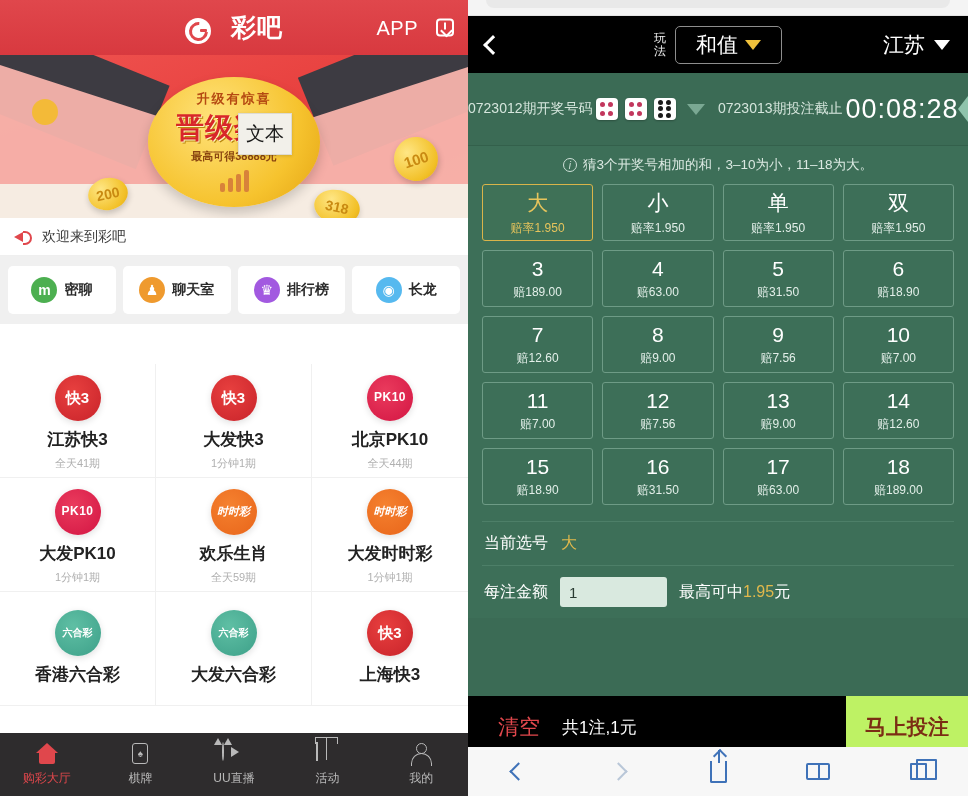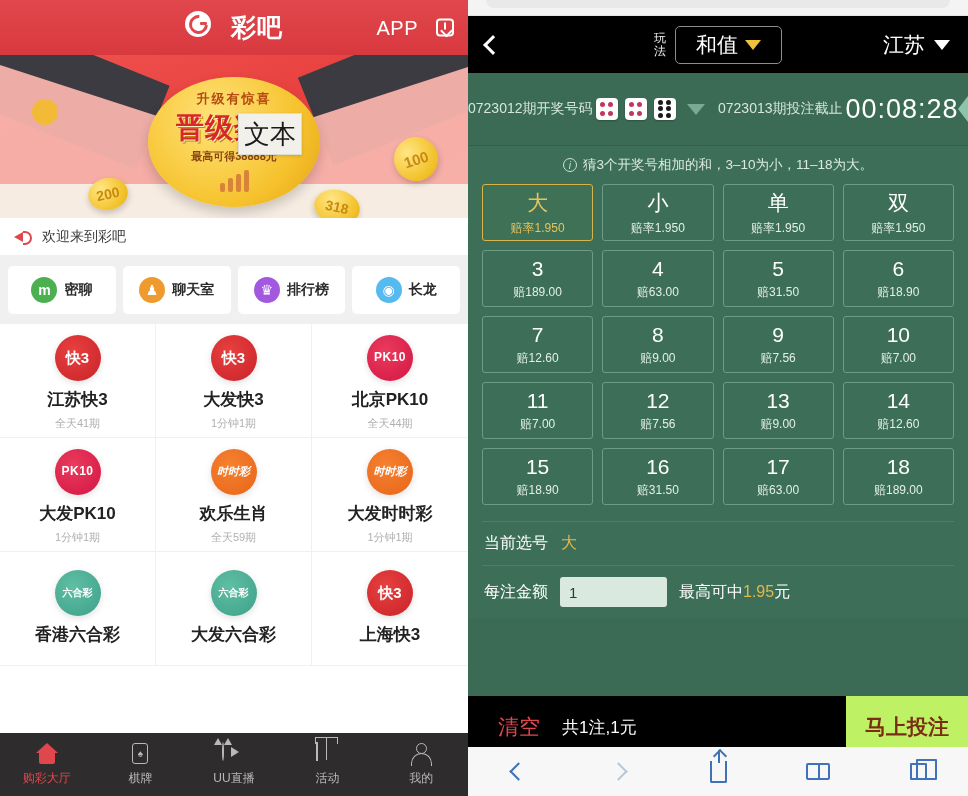--- a/index.html
+++ b/index.html
@@ -13,21 +13,21 @@
   
   .left-panel {
     position: relative; width: 468px; height: 796px;
     background: #ffffff; overflow: hidden;
   }
   .lp-topbar {
     position: relative; height: 55px; width: 100%;
     background: linear-gradient(180deg,#e0474c 0%, #d8393f 100%);
     display: flex; align-items: center; justify-content: center;
   }
-  .brand { display: flex; align-items: flex-start; gap: 20px; }
+  .brand { display: flex; align-items: flex-end; gap: 20px; }
   .brand-mark {
     width: 26px; height: 26px; border-radius: 50%;
     background: #ffffff; position: relative;
     display: flex; align-items: center; justify-content: center;
   }
   .brand-mark::before {
     content: ""; width: 13px; height: 13px; border-radius: 50%;
     border: 3px solid #e0474c; border-right-color: transparent;
     transform: rotate(-40deg);
   }
@@ -106,24 +106,24 @@
     color: #c98a12; font-weight: bold; box-shadow: 0 3px 6px rgba(0,0,0,.2);
   }
   .coin-100 { right: 30px; top: 82px; width: 44px; height: 44px; font-size: 15px; transform: rotate(-18deg); }
   .coin-200 { left: 88px; bottom: 8px; width: 40px; height: 32px; font-size: 14px; transform: rotate(-12deg); }
   .coin-318 { right: 108px; bottom: -6px; width: 46px; height: 34px; font-size: 14px; transform: rotate(12deg); }
   .coin-sm {
     position: absolute; left: 32px; top: 44px; width: 26px; height: 26px;
     border-radius: 50%; background: #f3bb2c; opacity: .9;
   }
   .tooltip-text {
-    position: absolute; left: 238px; top: 58px; width: 64px; height: 42px;
+    position: absolute; left: 238px; top: 58px; width: 54px; height: 42px;
     background: #f2f0ea; border: 1px solid #dedbd2;
     display: flex; align-items: center; justify-content: center;
-    font-size: 26px; color: #1a1a1a; box-shadow: 0 1px 3px rgba(0,0,0,.15);
+    font-size: 19px; color: #1a1a1a; box-shadow: 0 1px 3px rgba(0,0,0,.15);
   }
 
   .notice-bar {
     height: 38px; display: flex; align-items: center; gap: 11px;
     padding: 0 14px; background: #ffffff; border-bottom: 1px solid #efefef;
   }
   .horn {
     width: 17px; height: 15px; position: relative; flex: 0 0 auto;
   }
   .horn::before {
@@ -151,20 +151,21 @@
         color: #fff; font-size: 14px; font-weight: bold; }
   .qi-green { background: #4caf50; }
   .qi-orange { background: #ef9a2e; }
   .qi-purple { background: #a259e0; }
   .qi-blue { background: #56b9ef; }
   .quick-label { font-size: 14px; color: #2b2b2b; font-weight: bold; }
 
   .lot-grid {
     display: grid; grid-template-columns: repeat(3, 1fr);
     background: #ffffff;
+    margin-top: 40px;
   }
   .lot-cell {
     height: 114px; border-right: 1px solid #f0f0f0; border-bottom: 1px solid #f0f0f0;
     display: flex; flex-direction: column; align-items: center;
     justify-content: center; padding-top: 4px;
   }
   .lot-cell:nth-child(3n) { border-right: none; }
   .lot-icon {
     width: 46px; height: 46px; border-radius: 50%; margin-bottom: 7px;
     display: flex; align-items: center; justify-content: center;

